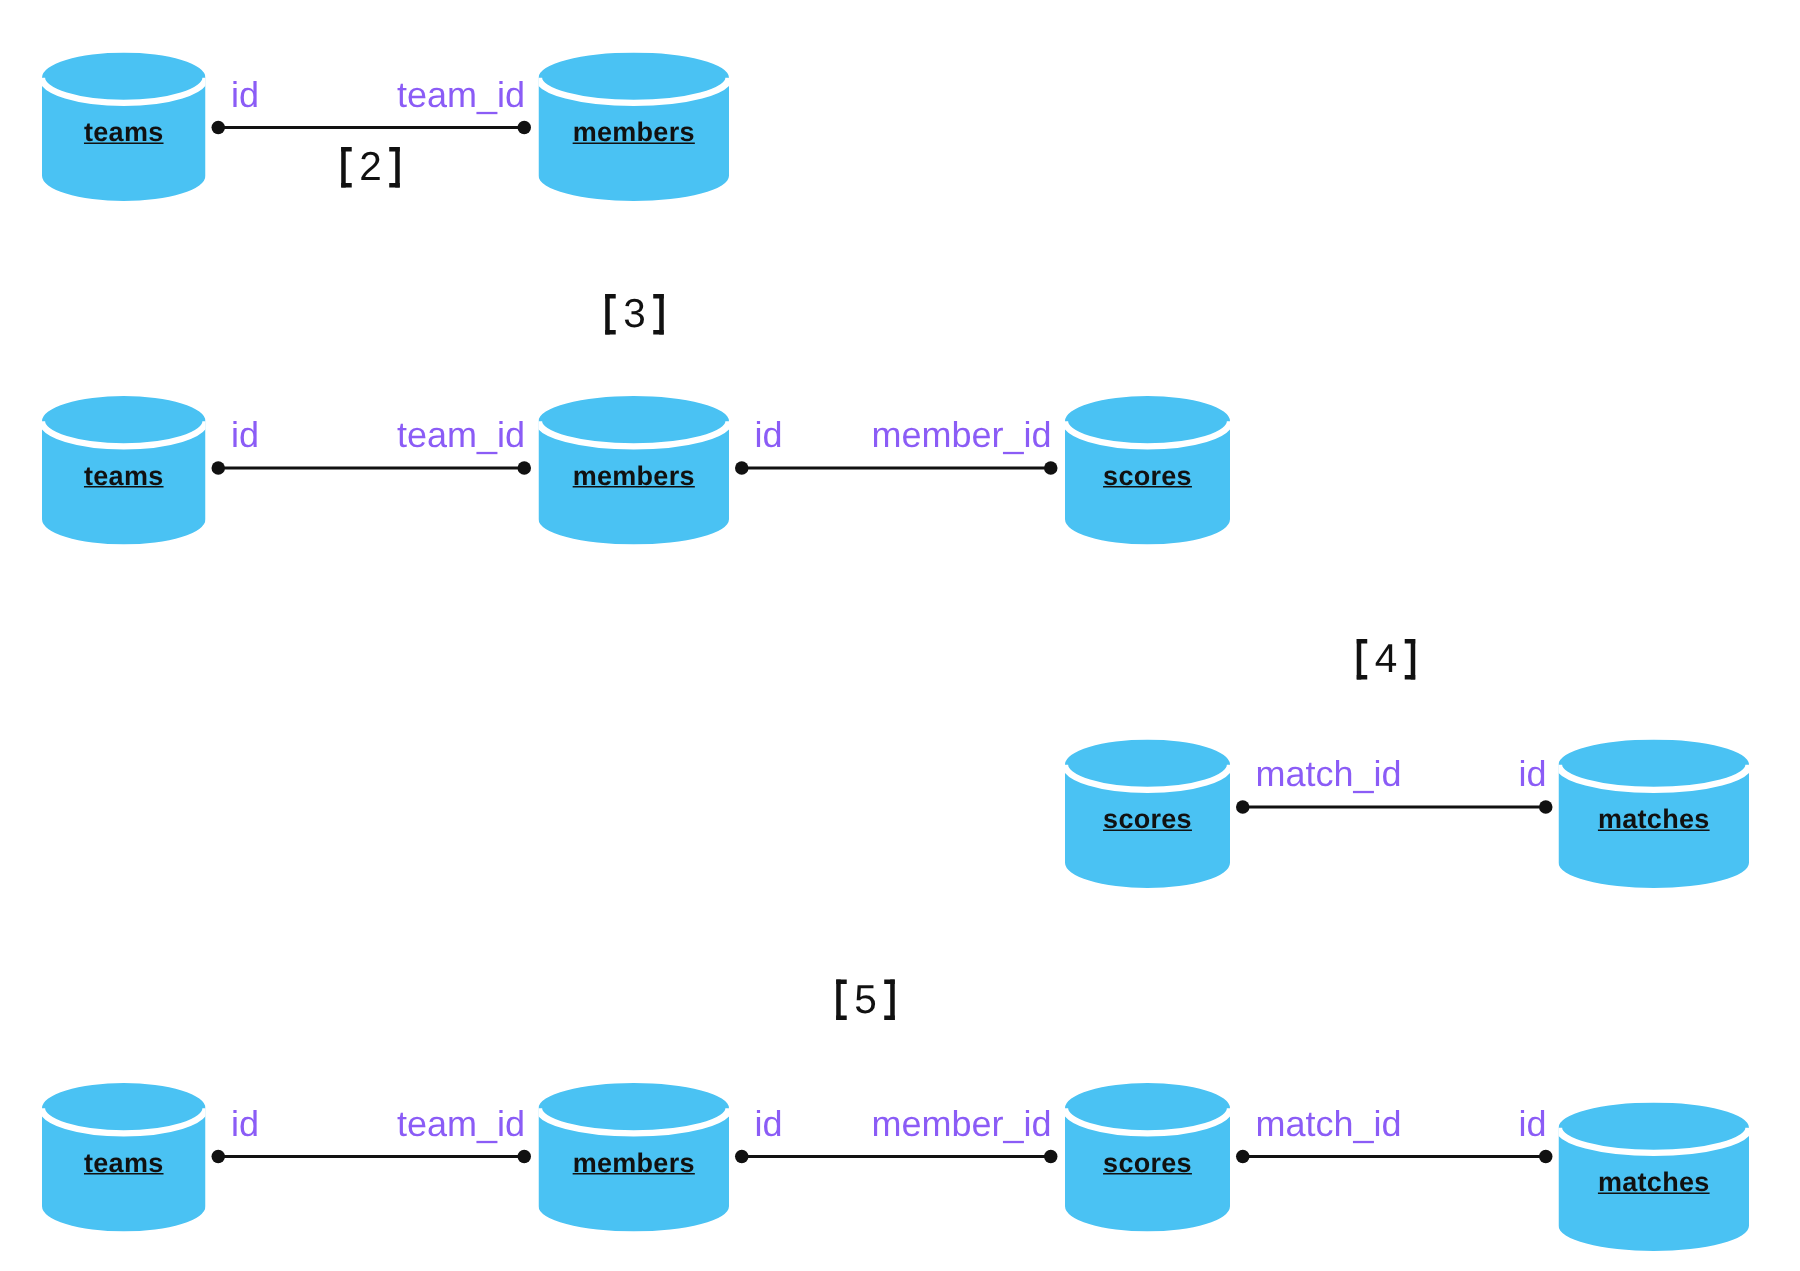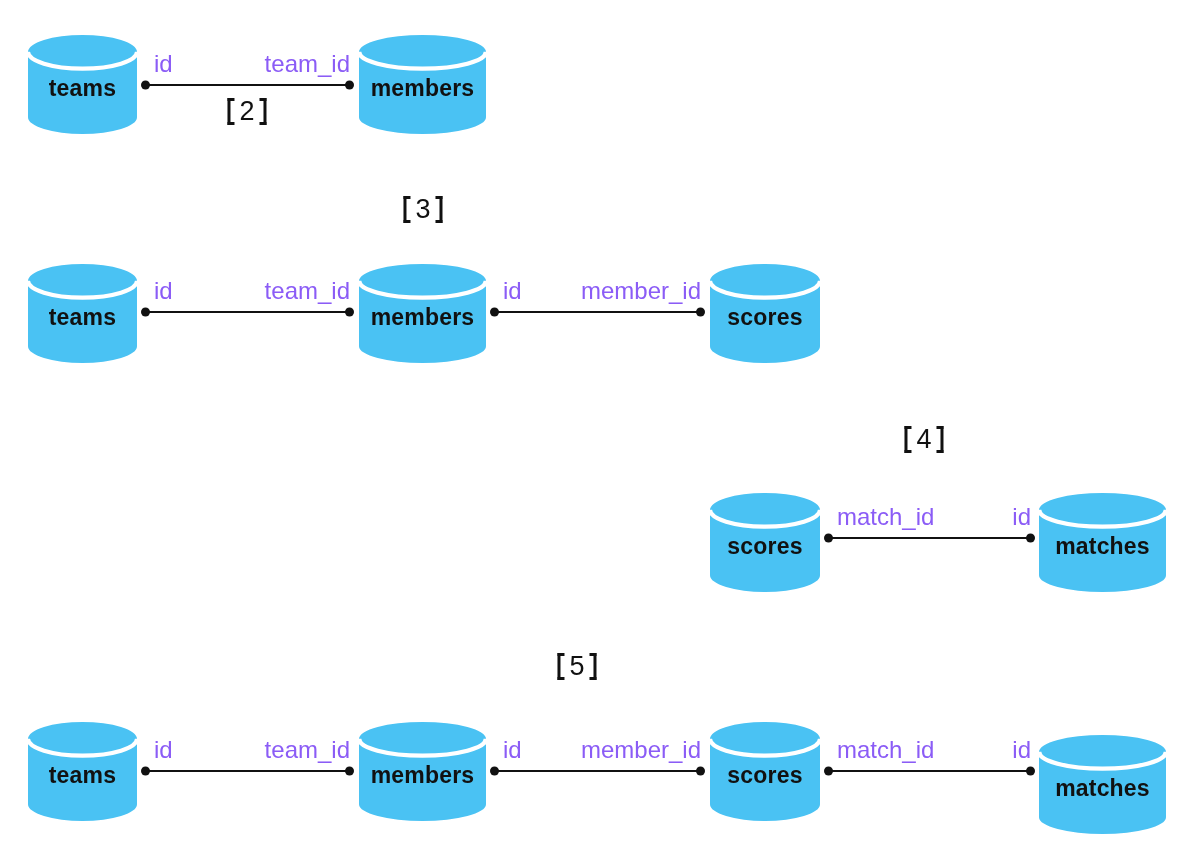--- a/index.html
+++ b/index.html
@@ -31,25 +31,26 @@
   }
   .cyl-rim {
     fill: none;
     stroke-width: 4.2;
     stroke-linecap: butt;
   }
   .cyl-label {
     position: relative;
     z-index: 2;
     padding-top: 7px;
-    font-size: 23px;
+    font-size: 18px;
     font-weight: 700;
     color: #111111;
     white-space: nowrap;
     letter-spacing: 0.2px;
+    text-decoration: underline;
   }
   
   .link {
     position: absolute;
     height: 2px;
     background: #111111;
   }
   .dot {
     position: absolute;
     top: 50%;

